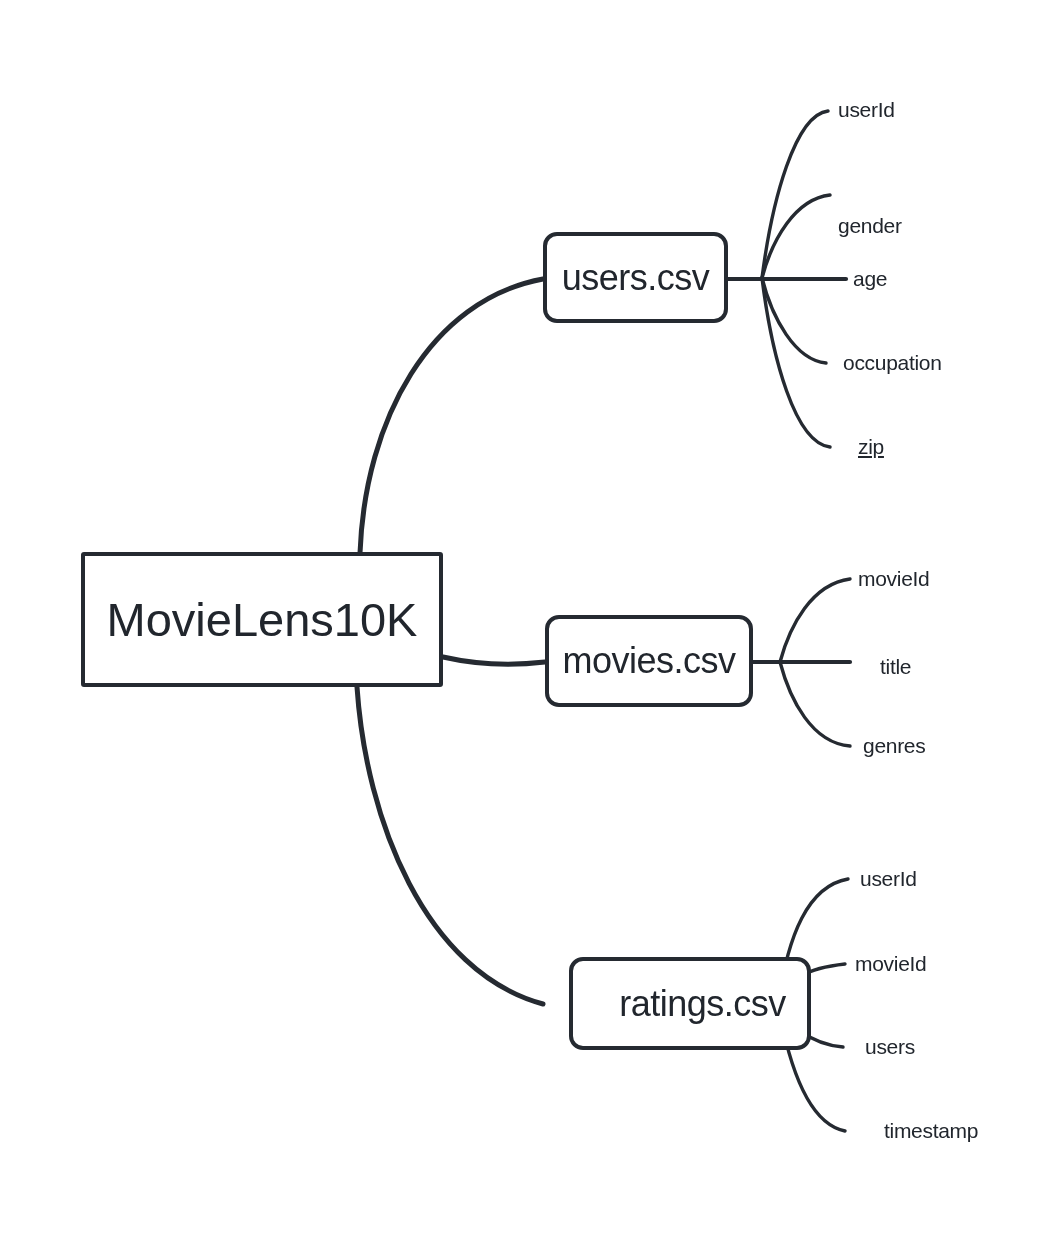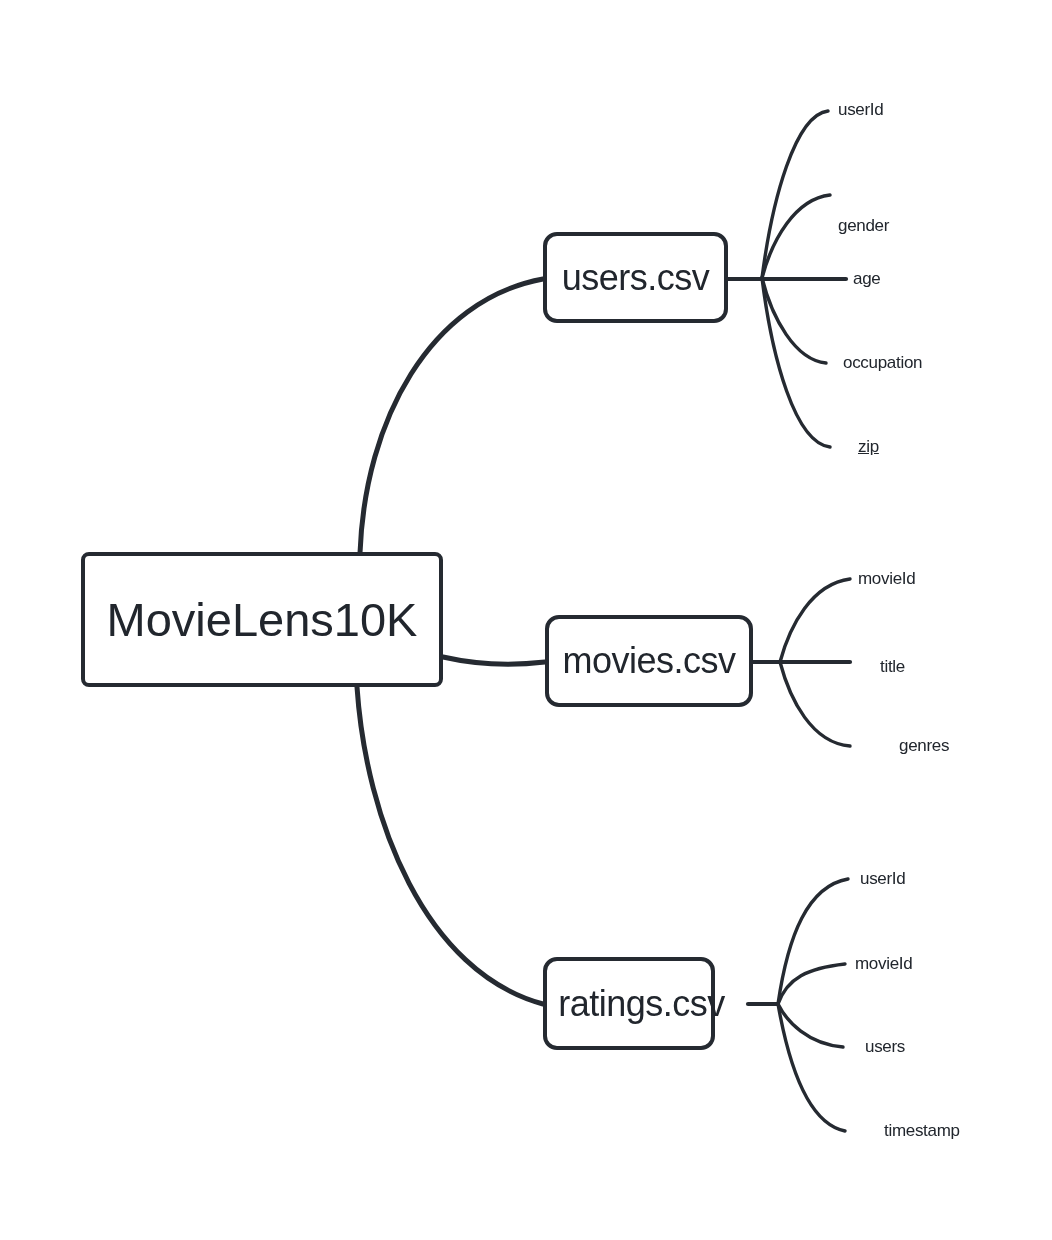--- a/index.html
+++ b/index.html
@@ -40,50 +40,50 @@
     align-items: center;
     justify-content: center;
     background: var(--node-bg);
     border: 4px solid var(--stroke);
     color: var(--text);
     white-space: nowrap;
   }
   .node-root {
     left: 81px; top: 552px;
     width: 362px; height: 135px;
-    border-radius: 8px;
+    border-radius: 3px;
     font-size: 47px;
   }
   .node-child {
     border-radius: 14px;
     font-size: 36px;
     letter-spacing: -0.5px;
   }
   .node-users   { left: 543px; top: 232px; width: 185px; height: 91px; }
   .node-movies  { left: 545px; top: 615px; width: 208px; height: 92px; }
-  .node-ratings { left: 543px; top: 957px; width: 172px; height: 93px; padding-left: 25px; }
+  .node-ratings { left: 569px; top: 957px; width: 242px; height: 93px; padding-left: 25px; }
 
   .leaf {
     position: absolute;
     transform: translateY(-50%);
-    font-size: 17px;
+    font-size: 21px;
     letter-spacing: -0.3px;
     color: var(--text);
     white-space: nowrap;
   }
   
   .lf-u-userid     { left: 838px; top: 110px; }
   .lf-u-gender     { left: 838px; top: 195px; margin-top: 31px; }
   .lf-u-age        { left: 853px; top: 279px; }
   .lf-u-occupation { left: 843px; top: 363px; }
   .lf-u-zip        { left: 858px; top: 447px; text-decoration: underline; }
   
   .lf-m-movieid { left: 858px; top: 579px; }
   .lf-m-title   { left: 880px; top: 667px; }
-  .lf-m-genres  { left: 863px; top: 746px; margin-left: 36px; }
+  .lf-m-genres  { left: 863px; top: 746px; }
   
   .lf-r-userid    { left: 860px; top: 879px; }
   .lf-r-movieid   { left: 855px; top: 964px; }
   .lf-r-rating    { left: 865px; top: 1047px; }
   .lf-r-timestamp { left: 852px; top: 1131px; margin-left: 32px; }
 </style>
 </head>
 <body>
 
 <div class="canvas">

